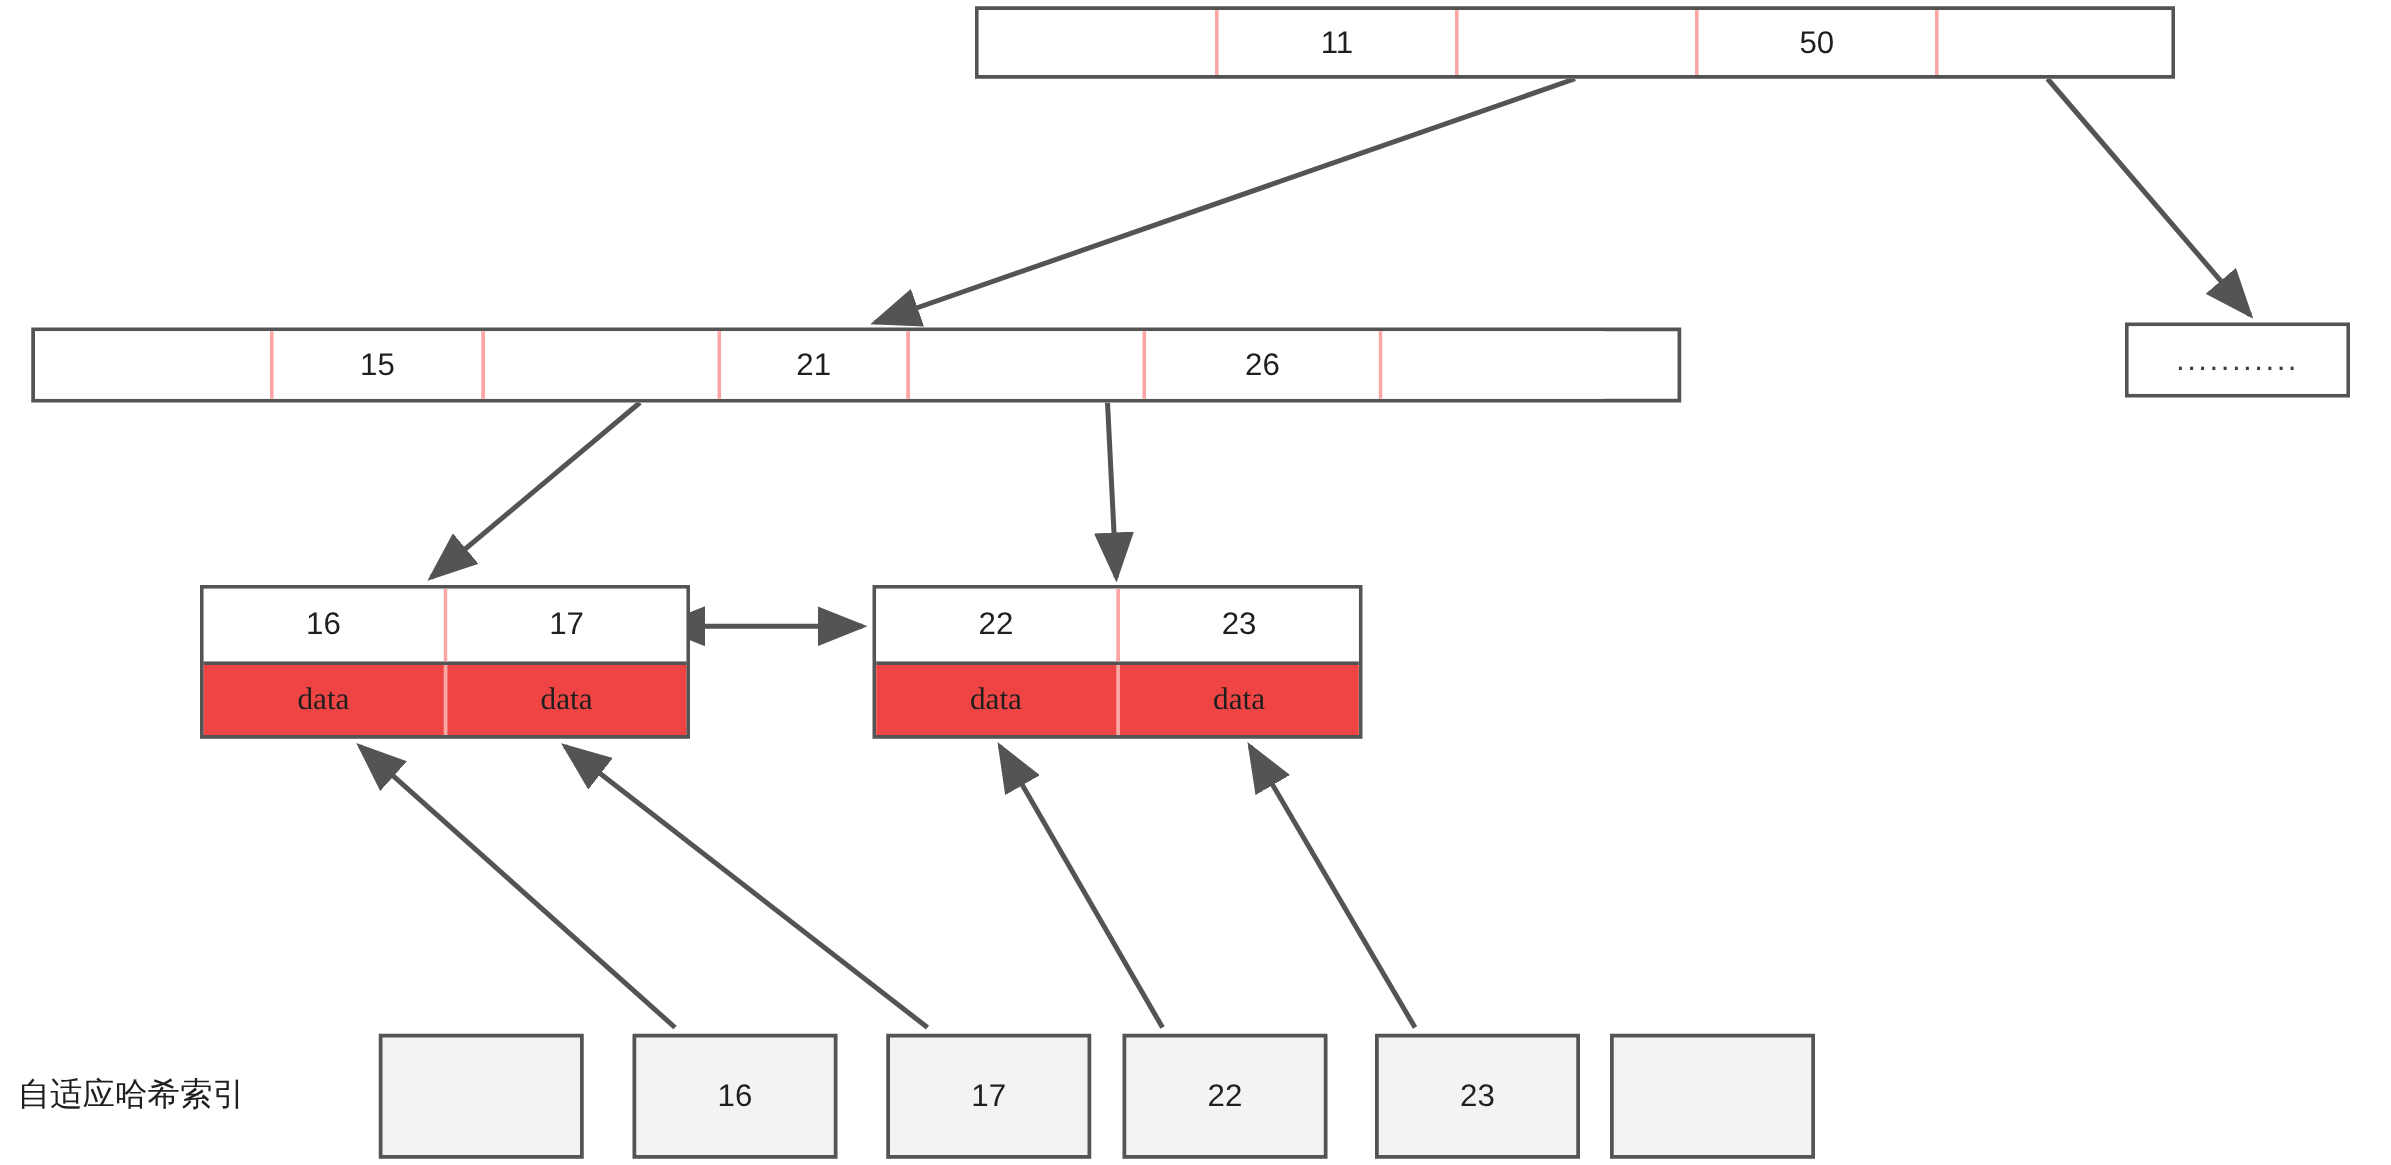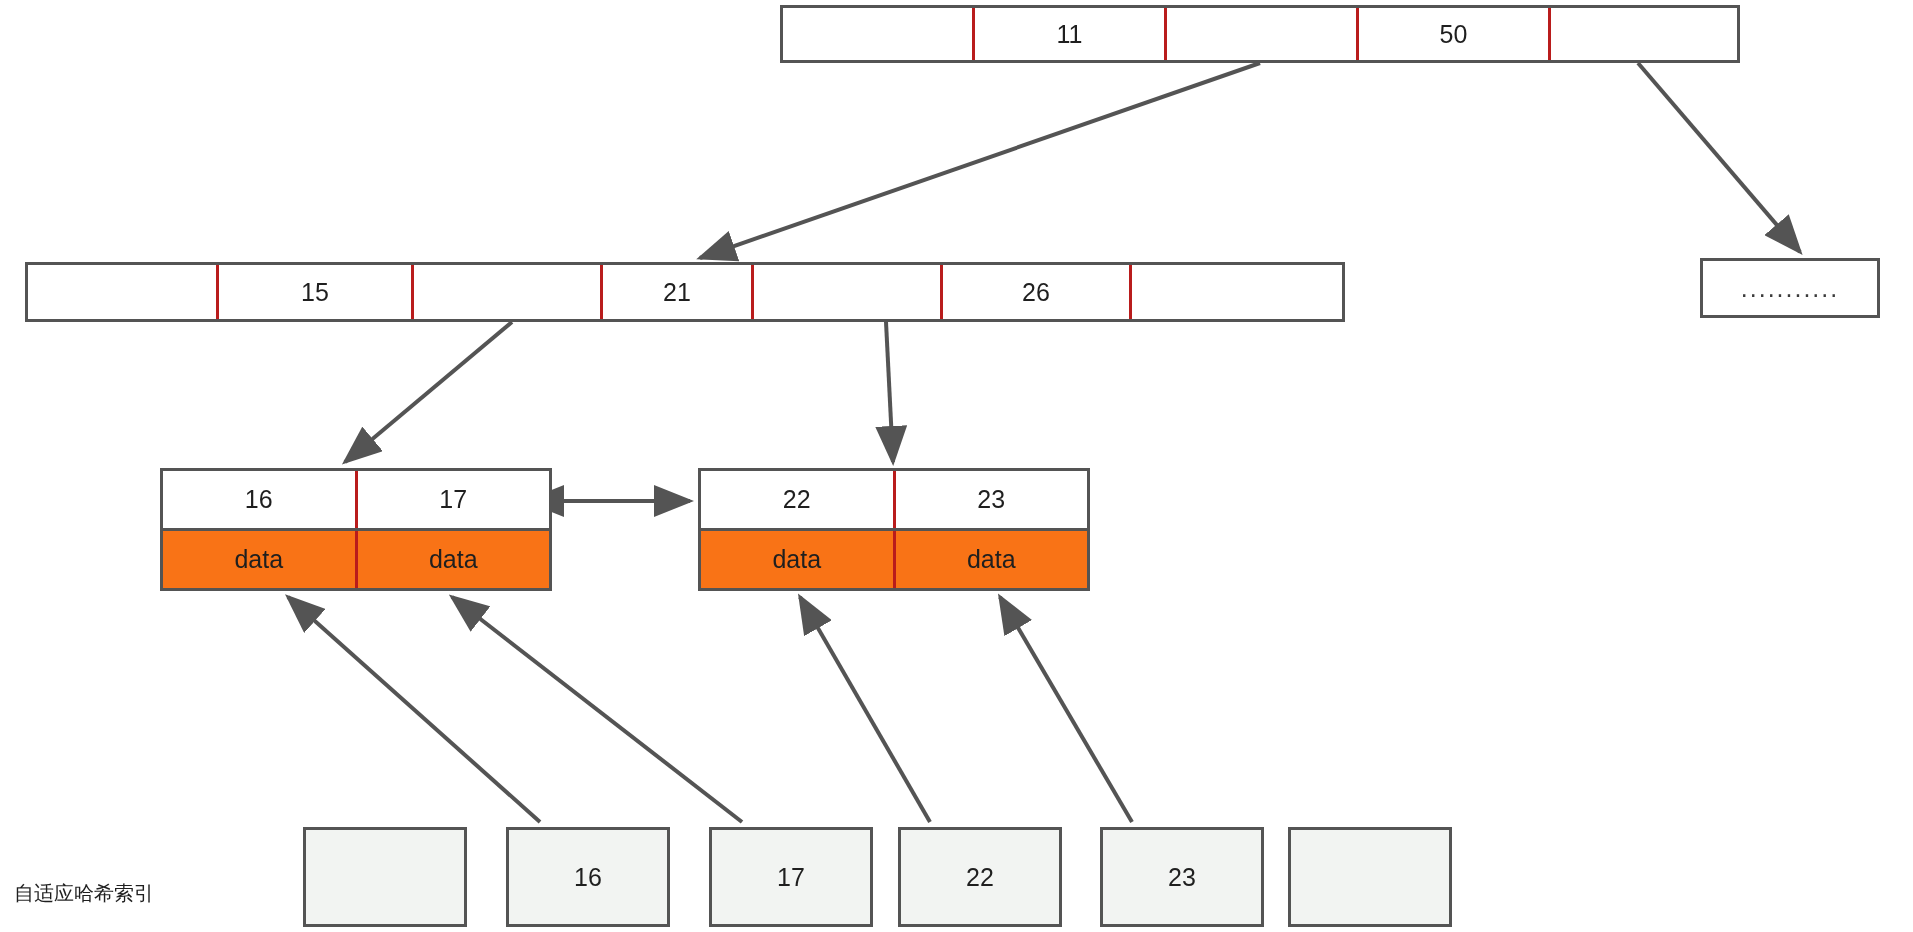--- a/index.html
+++ b/index.html
@@ -30,21 +30,21 @@
     border: 3px solid #545454;
     background: #ffffff;
   }
   .cell {
     box-sizing: border-box;
     display: flex;
     align-items: center;
     justify-content: center;
     font-size: 25px;
     color: #1f1f1f;
-    border-right: 3px solid #b91c1c;
+    border-right: 3px solid #fca5a5;
     background: #ffffff;
     white-space: nowrap;
   }
   .cell:last-child { border-right: none; }
 
   
   #root-node  { left: 780px; top: 5px;   width: 960px; height: 58px; }
   #level2-node{ left: 25px;  top: 262px; width: 1320px; height: 60px; }
   #ellipsis-node {
     left: 1700px; top: 258px; width: 180px; height: 60px;
@@ -59,30 +59,30 @@
     display: flex;
     flex-direction: column;
     background: #ffffff;
   }
   .leaf-row {
     display: flex;
     flex: 1 1 auto;
   }
   .leaf-row.keys   { border-bottom: 3px solid #545454; }
   .leaf-row .cell  { flex: 1 1 0; }
-  .leaf-row.data .cell { background: #f97316; }
+  .leaf-row.data .cell { background: #ef4444; font-family: Liberation Serif, serif; }
 
   #leaf-left  { left: 160px; top: 468px; width: 392px; height: 123px; }
   #leaf-right { left: 698px; top: 468px; width: 392px; height: 123px; }
 
   
   #hash-label {
     position: absolute;
-    left: 14px; top: 880px;
-    font-size: 20px;
+    left: 14px; top: 858px;
+    font-size: 26px;
     color: #1f1f1f;
     white-space: nowrap;
   }
   .hash-box {
     position: absolute;
     top: 827px;
     width: 164px;
     height: 100px;
     box-sizing: border-box;
     border: 3px solid #545454;
@@ -132,21 +132,21 @@
 <div class="node" id="root-node">
   <div class="cell" style="width:192px"></div>
   <div class="cell" style="width:192px">11</div>
   <div class="cell" style="width:192px"></div>
   <div class="cell" style="width:192px">50</div>
   <div class="cell" style="width:186px"></div>
 </div>
 
 <div class="node" id="level2-node">
   <div class="cell" style="width:191px"></div>
-  <div class="cell" style="width:195px">15</div>
+  <div class="cell" style="width:169px">15</div>
   <div class="cell" style="width:189px"></div>
   <div class="cell" style="width:151px">21</div>
   <div class="cell" style="width:189px"></div>
   <div class="cell" style="width:189px">26</div>
   <div class="cell" style="width:178px"></div>
 </div>
 
 <div class="node" id="ellipsis-node">
   <div class="cell" style="flex:1">...........</div>
 </div>

